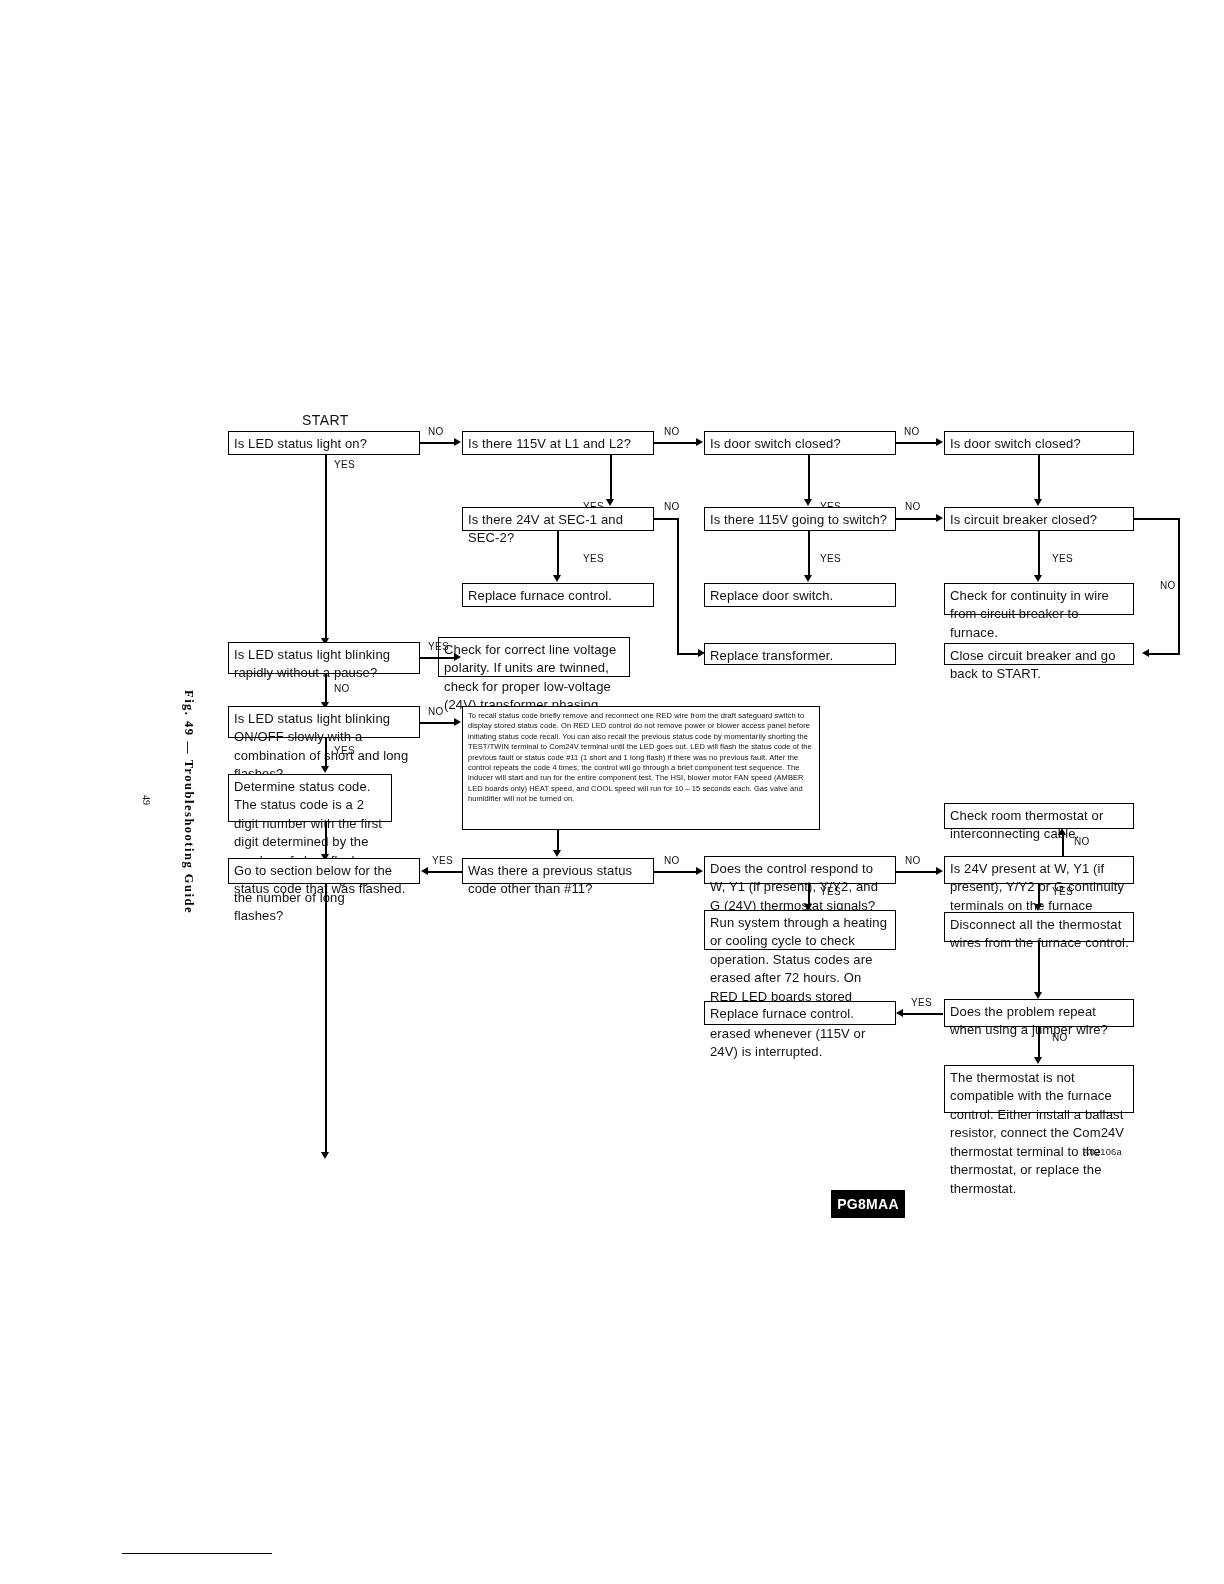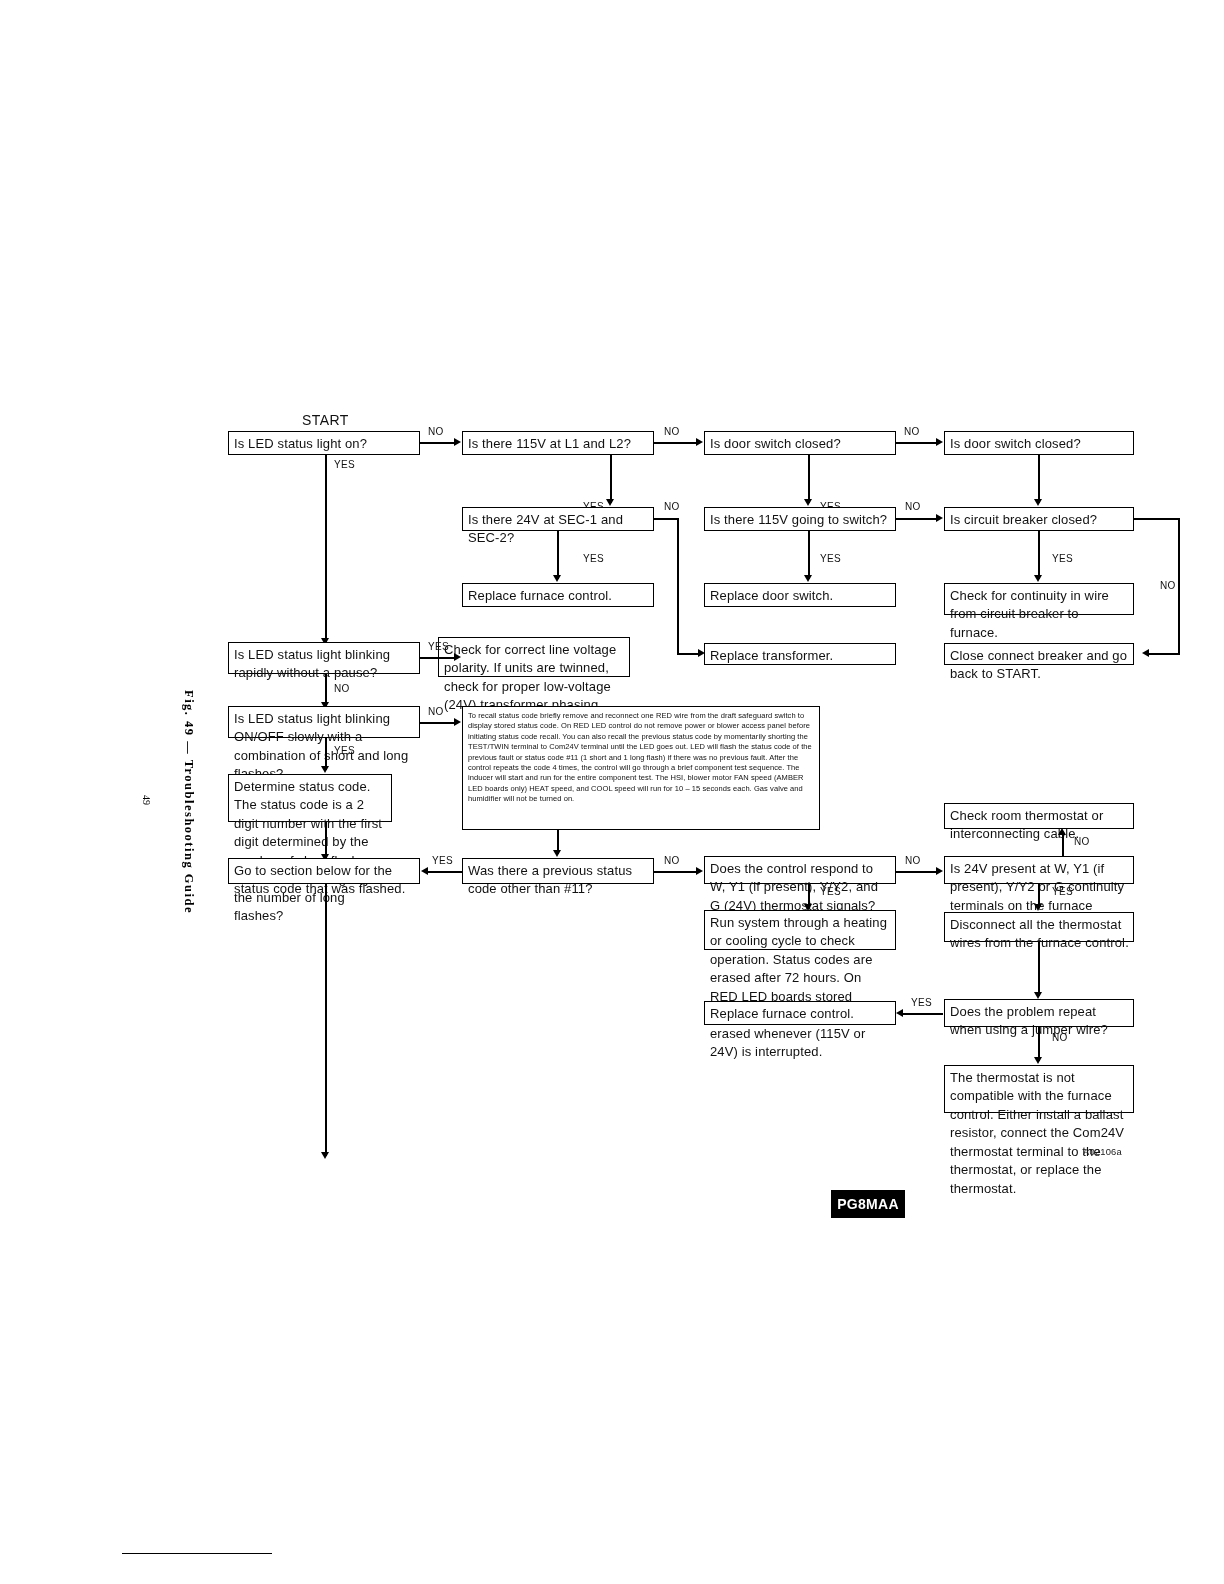--- a/index.html
+++ b/index.html
@@ -228,21 +228,21 @@
   <div class="node" style="left:704px; top:583px; width:192px; height:24px;">Replace door switch.</div>
 
   <div class="node" style="left:944px; top:583px; width:190px; height:32px;">Check for continuity in wire from circuit breaker to furnace.</div>
 
   <div class="node" style="left:228px; top:642px; width:192px; height:32px;">Is LED status light blinking rapidly without a pause?</div>
 
   <div class="node" style="left:438px; top:637px; width:192px; height:40px;">Check for correct line voltage polarity.  If units are twinned, check for proper low-voltage (24V) transformer phasing.</div>
 
   <div class="node" style="left:704px; top:643px; width:192px; height:22px;">Replace transformer.</div>
 
-  <div class="node" style="left:944px; top:643px; width:190px; height:22px;">Close connect breaker and go back to START.</div>
+  <div class="node" style="left:944px; top:643px; width:190px; height:22px;">Close circuit breaker and go back to START.</div>
 
   <div class="ln lnh" style="left:420px; top:657px; width:36px;"></div>
   <div class="arrow right" style="left:454px; top:653px;"></div>
   <div class="lbl" style="left:428px; top:641px;">YES</div>
 
   <div class="ln lnv" style="left:325px; top:674px; height:32px;"></div>
   <div class="arrow down" style="left:321px; top:702px;"></div>
   <div class="lbl" style="left:334px; top:683px;">NO</div>
 
   <div class="node" style="left:228px; top:706px; width:192px; height:32px;">Is LED status light blinking ON/OFF slowly with a combination of short and long flashes?</div>

